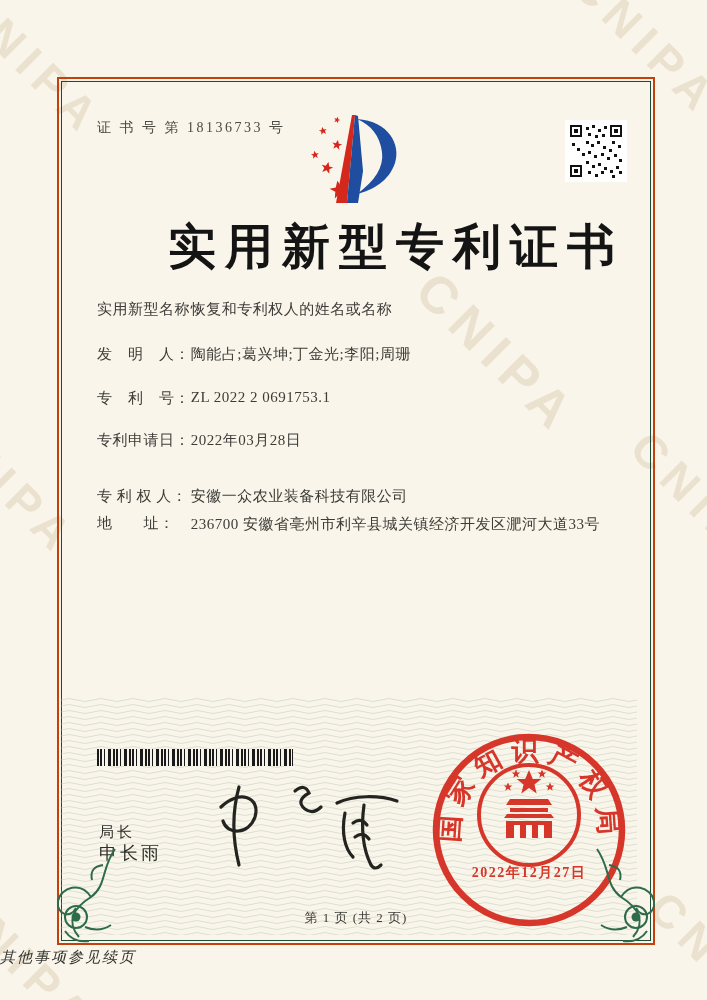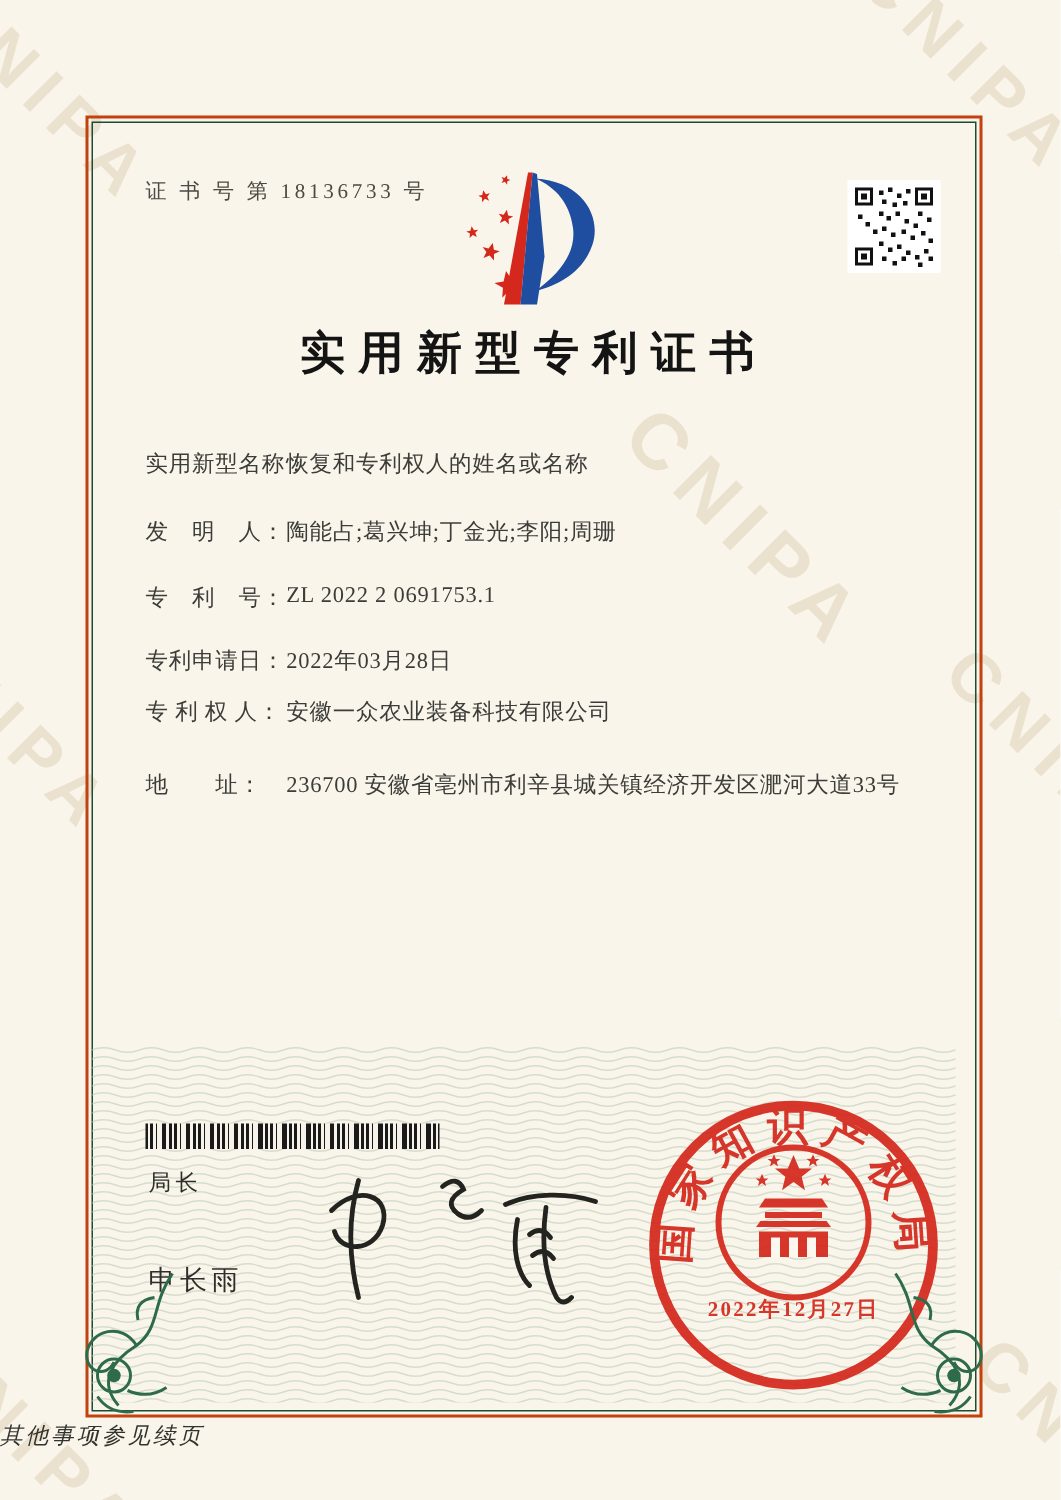--- a/index.html
+++ b/index.html
@@ -26,43 +26,44 @@
     border:1px solid #1d4b35;
   }
   .cert-no{
     position:absolute;left:38px;top:40px;
     font-size:14px;letter-spacing:2.5px;color:#4a4a44;
   }
   .logo{position:absolute;left:238px;top:32px;}
   .qr{position:absolute;left:506px;top:41px;background:#fff;padding:3px;}
   .title{
     position:absolute;left:0;top:136px;width:100%;margin:0;
-    text-align:center;font-size:30px;font-weight:bold;color:#141414;
+    text-align:center;font-size:48px;font-weight:bold;color:#141414;
     letter-spacing:9px;
+    padding-left:40px;
   }
   .row{position:absolute;left:38px;font-size:15px;color:#3c3c38;white-space:nowrap;}
   .row .lbl{display:inline-block;width:90px;letter-spacing:0.5px;vertical-align:top;}
   .row .val{display:inline-block;letter-spacing:0.5px;vertical-align:top;}
   .row.addr{white-space:normal;width:540px;}
   .row.addr .val{width:440px;line-height:21px;}
   .row .val2-lbl{display:inline-block;margin-left:14px;}
   .paras{
     position:absolute;left:38px;top:508px;width:524px;
     font-size:14.5px;line-height:1.82;color:#44443f;
     font-style:italic;
   }
   .paras p{margin:0;text-indent:2em;}
   .waves{position:absolute;left:2px;top:618px;}
   .barcode{
     position:absolute;left:38px;top:670px;width:196px;height:17px;
     background:repeating-linear-gradient(90deg,
       #1a1a1a 0 2px,#f7f3e8 2px 3px,#1a1a1a 3px 5px,#f7f3e8 5px 7px,
       #1a1a1a 7px 8px,#f7f3e8 8px 11px,#1a1a1a 11px 14px,#f7f3e8 14px 16px);
   }
-  .signer-title{position:absolute;left:40px;top:700px;font-size:15px;letter-spacing:3px;color:#2e2e2a;}
+  .signer-title{position:absolute;left:40px;top:744px;font-size:15px;letter-spacing:3px;color:#2e2e2a;}
   .signer-name{position:absolute;left:40px;top:762px;font-size:18px;letter-spacing:3px;color:#2e2e2a;}
   .signature{position:absolute;left:140px;top:698px;}
   .seal{position:absolute;left:365px;top:648px;opacity:0.93;}
   .page-info{
     position:absolute;left:0;top:830px;width:100%;text-align:center;
     font-size:13px;letter-spacing:1px;color:#3c3c38;
   }
   .ornament{position:absolute;}
   .continuation{
     position:absolute;left:0;top:948px;width:100%;z-index:3;
@@ -179,21 +180,21 @@
       <span class="val">陶能占;葛兴坤;丁金光;李阳;周珊</span>
     </div>
     <div class="row" style="top:310px;">
       <span class="lbl">专　利　号：</span>
       <span class="val">ZL 2022 2 0691753.1</span>
     </div>
     <div class="row" style="top:352px;">
       <span class="lbl">专利申请日：</span>
       <span class="val">2022年03月28日</span>
     </div>
-    <div class="row" style="top:386px;text-align:center;">
+    <div class="row" style="top:408px;text-align:center;">
       <span class="lbl">专 利 权 人：</span>
       <span class="val">安徽一众农业装备科技有限公司</span>
     </div>
     <div class="row addr" style="top:435px;">
       <span class="lbl">地　　址：</span>
       <span class="val">236700 安徽省亳州市利辛县城关镇经济开发区淝河大道33号</span>
     </div>
 
 
     <div class="barcode"></div>
@@ -259,17 +260,18 @@
         <path d="M70,4 C56,24 62,40 46,52 C30,62 20,76 34,92"></path>
         <path d="M46,52 C36,36 16,42 13,56 C11,70 26,74 31,63"></path>
         <circle cx="31" cy="72" r="11"></circle>
         <path d="M58,20 q-14,2 -11,15"></path>
         <path d="M40,82 q14,6 26,-2"></path>
         <path d="M20,86 q8,12 24,10"></path>
       </g>
       <circle cx="31" cy="72" r="4.5" fill="#2e6b4b"></circle>
     </svg>
 
+    <div class="page-info">第 1 页 (共 2 页)</div>
   </div>
 
   <div class="continuation">其他事项参见续页</div>
 
 </div>
 
 </body></html>

